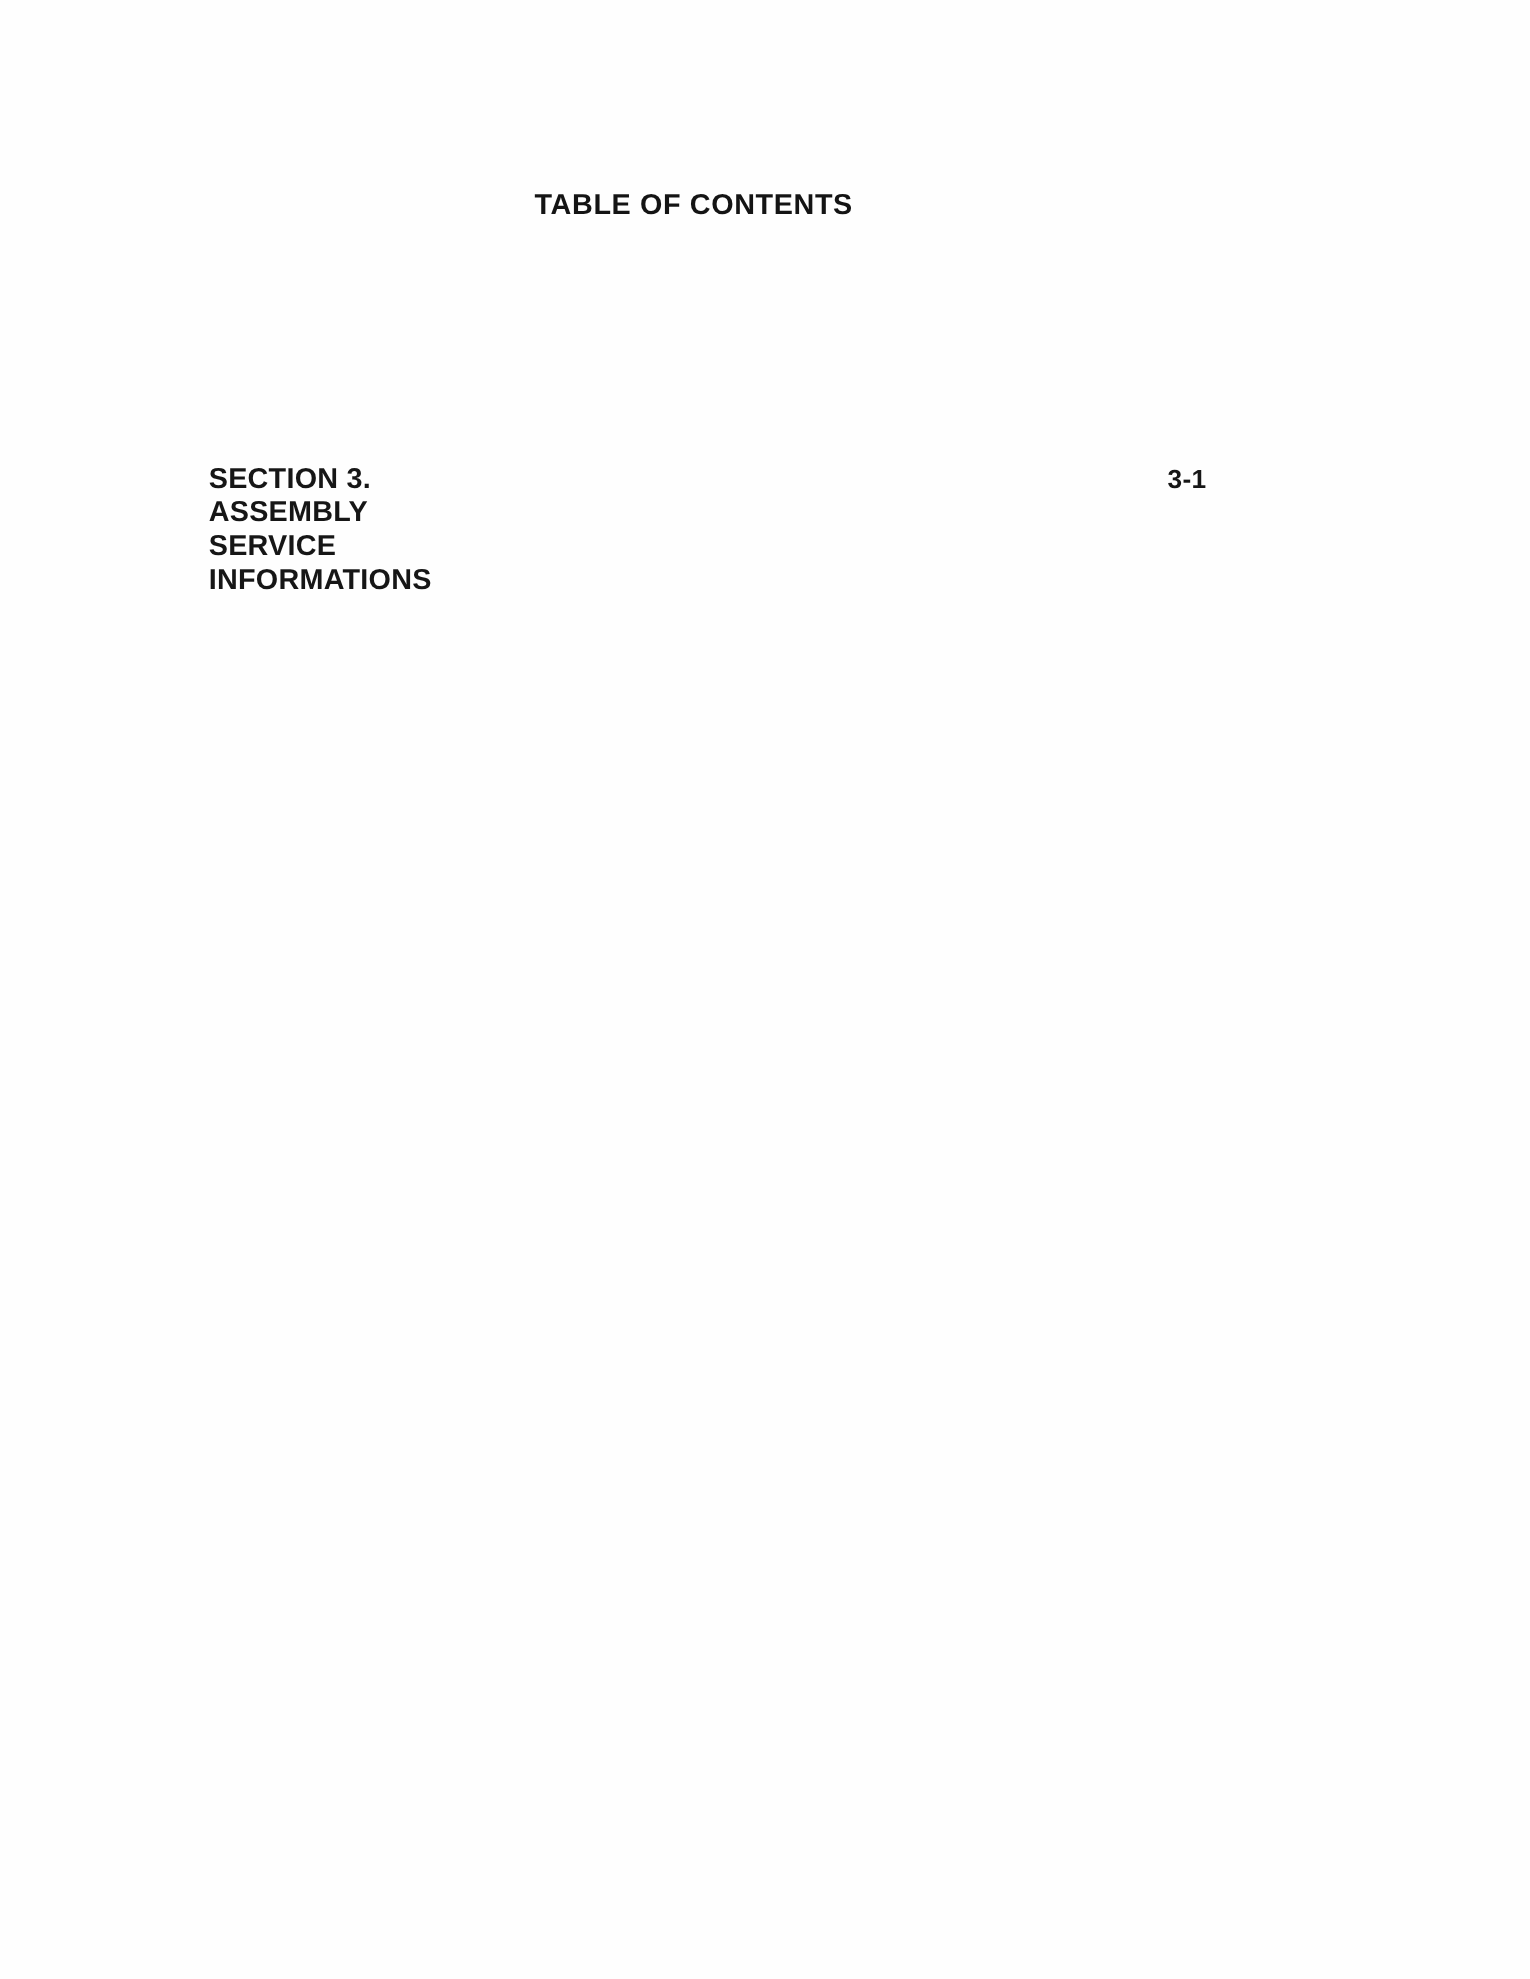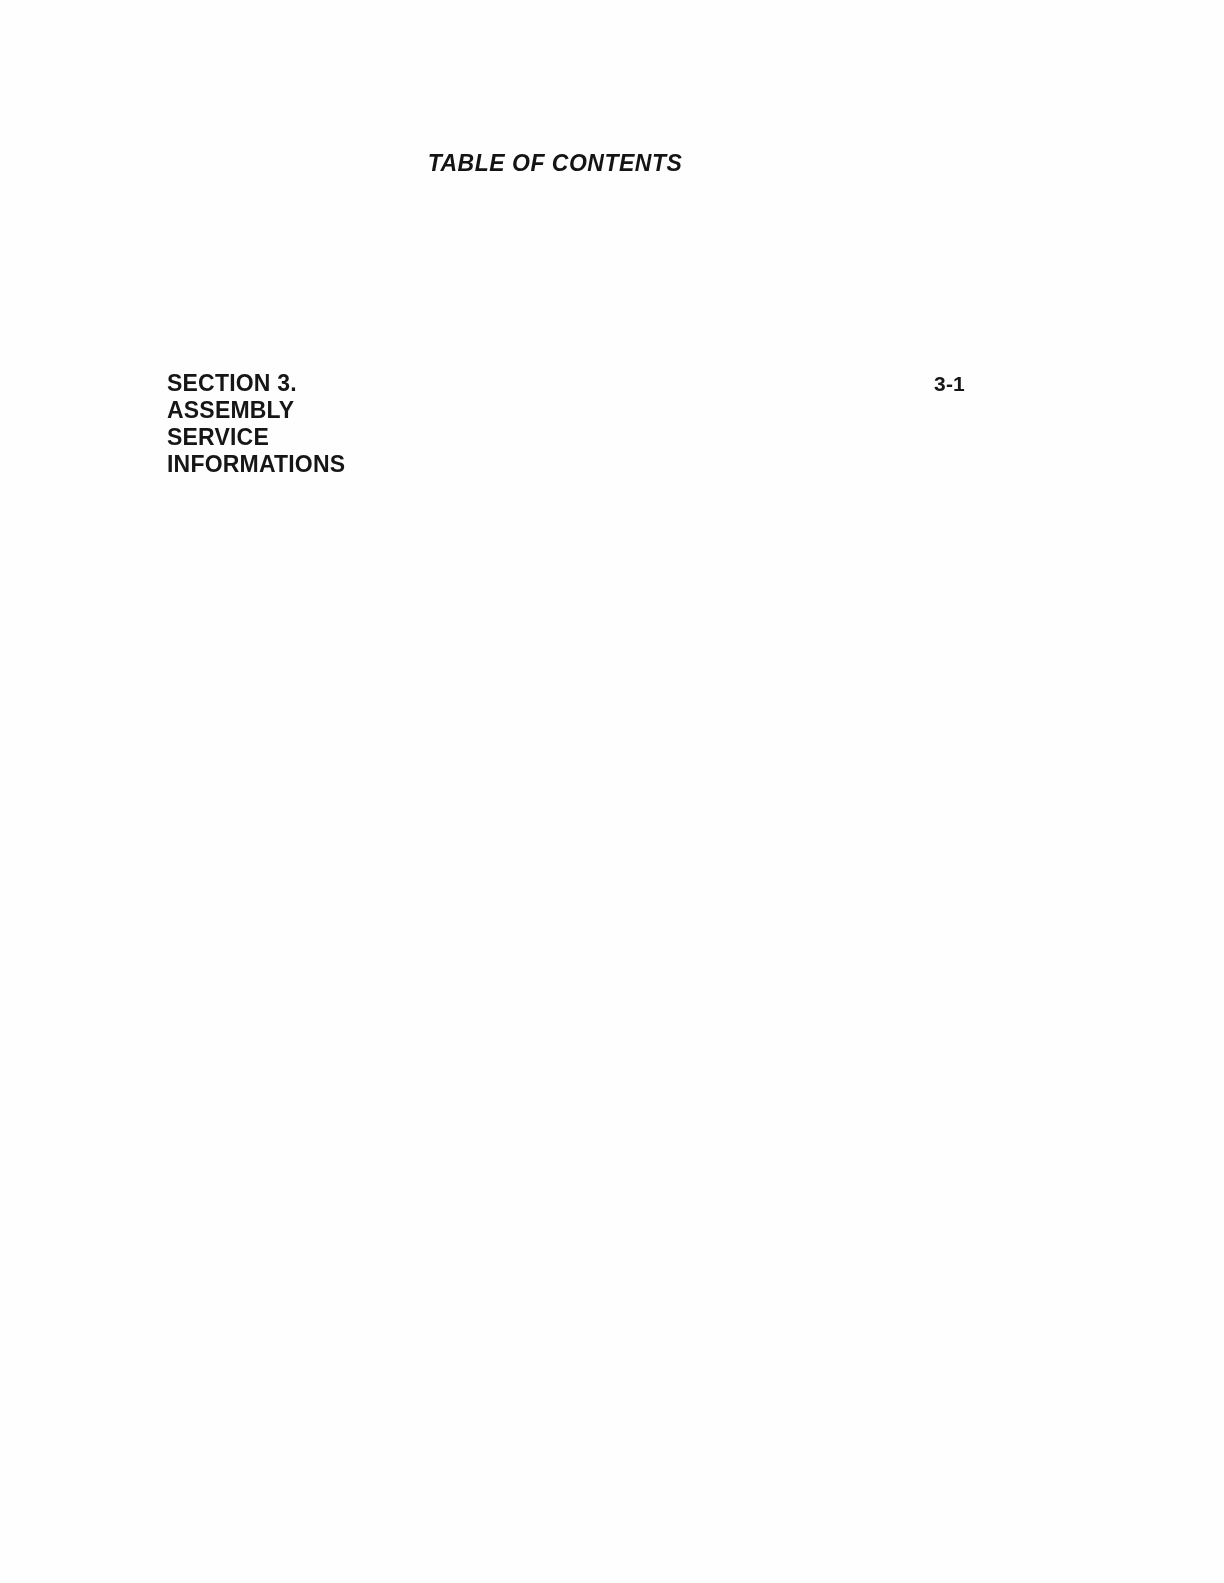--- a/index.html
+++ b/index.html
@@ -23,21 +23,20 @@
     box-sizing: border-box;
   }
   
   .doc-title {
     width: 1110px;
     text-align: center;
     font-size: 23px;
     font-weight: bold;
     letter-spacing: 0.5px;
     color: #141414;
-    font-style: italic;
   }
   
   .section-row {
     margin-left: 167px;
     width: 798px;
     display: flex;
     align-items: baseline;
     margin-top: 45px;
     font-size: 23px;
     font-weight: bold;

